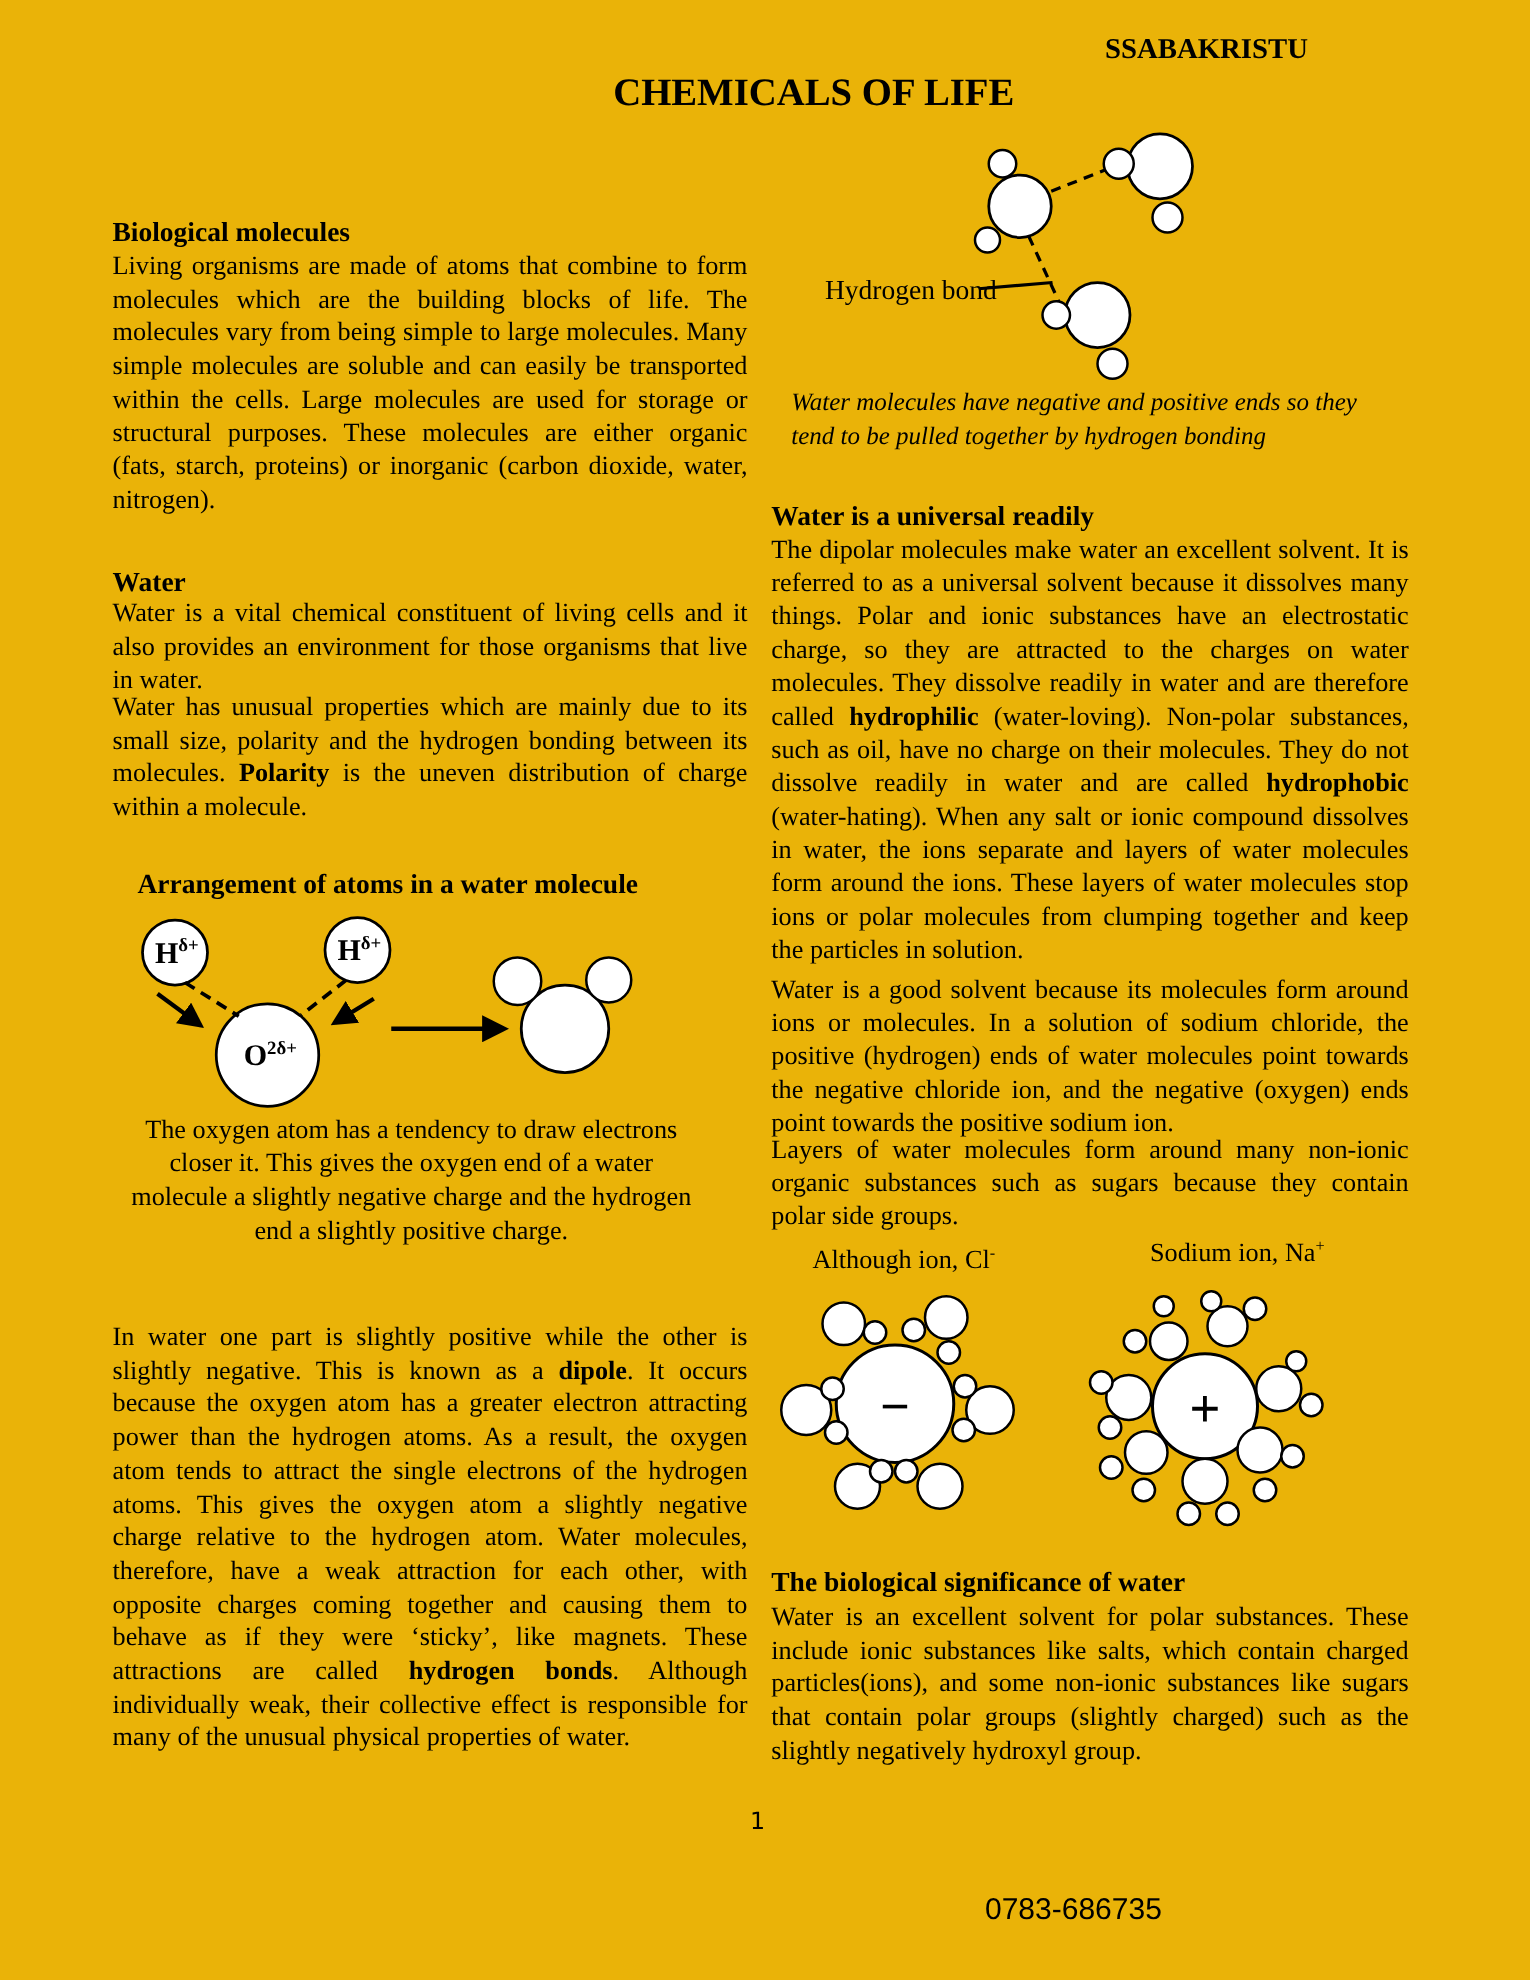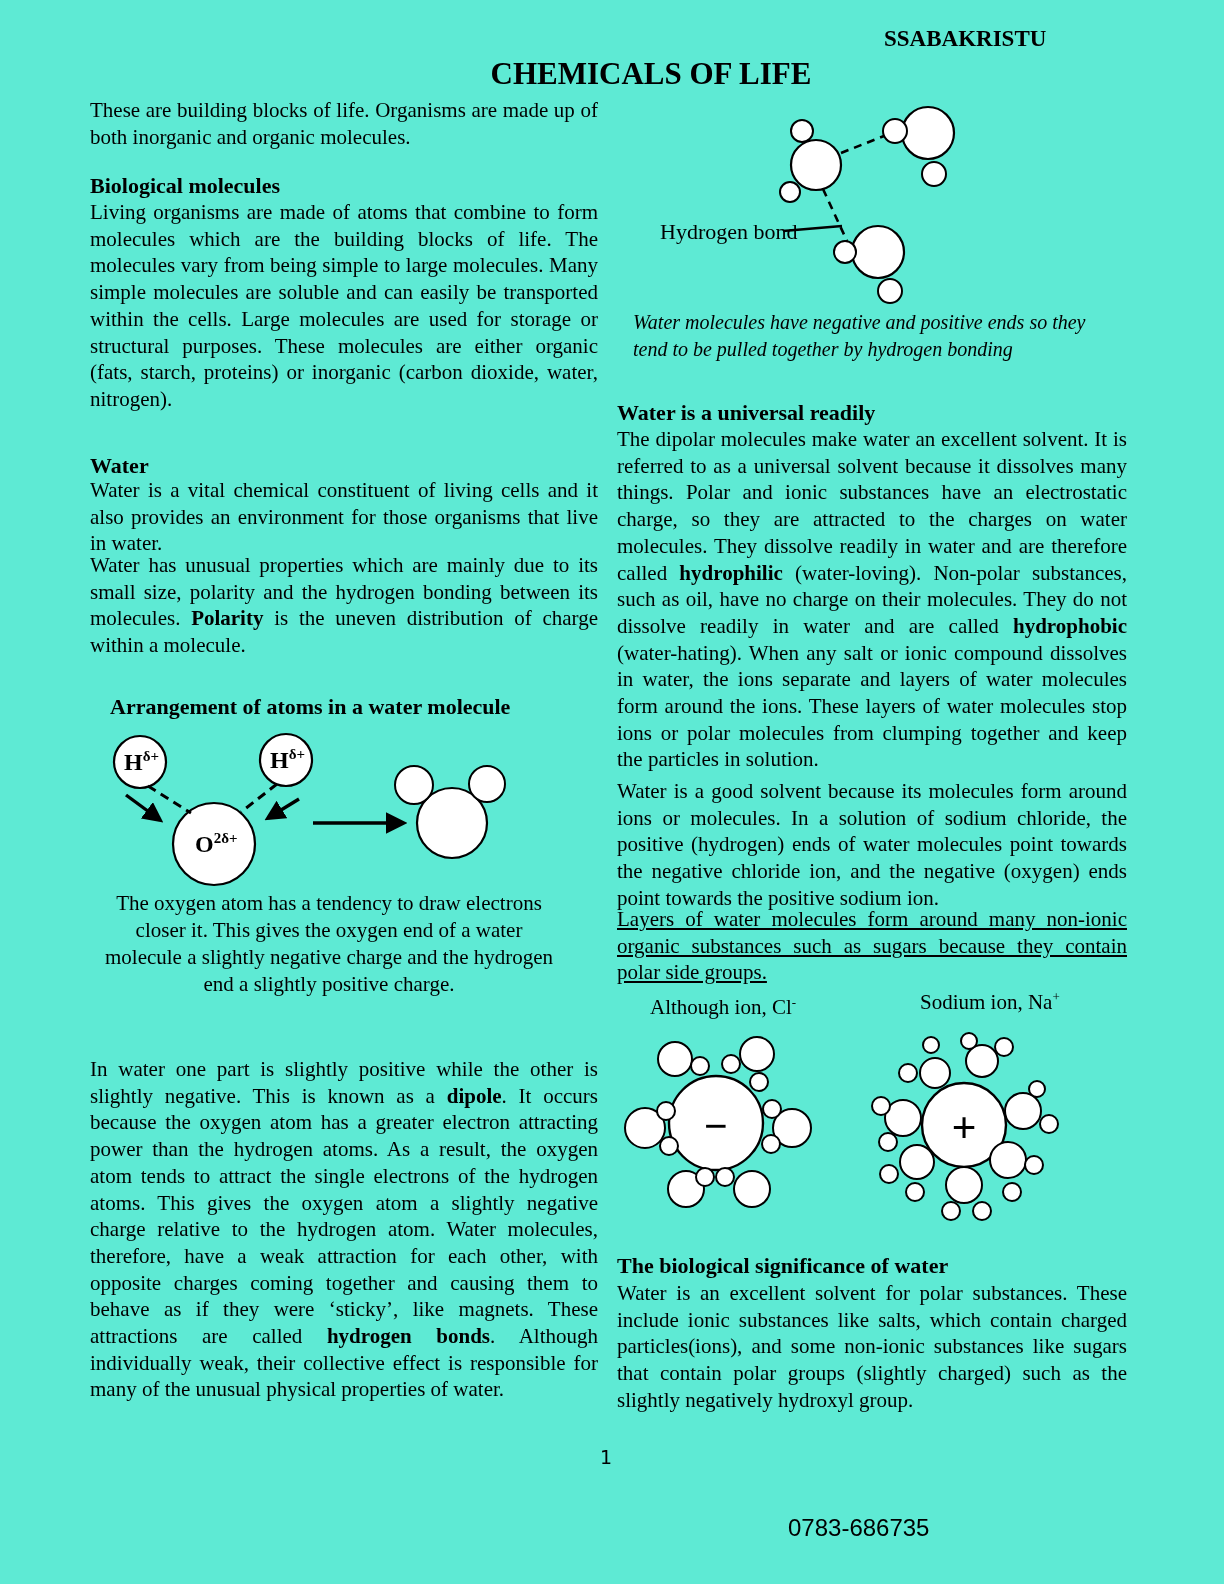--- a/index.html
+++ b/index.html
@@ -2,21 +2,21 @@
 <html><head>
 <meta charset="utf-8">
 <style>
   * { margin:0; padding:0; box-sizing:border-box; }
   html,body { background:#ffffff; }
   body {
     width:1224px; height:1584px;
     font-family:"Liberation Serif", serif;
     color:#000;
   }
-  .page { position:relative; width:1224px; height:1584px; background:#5eead4; overflow:hidden; }
+  .page { position:relative; width:1224px; height:1584px; background:#eab308; overflow:hidden; }
   .abs { position:absolute; }
   .body-text { font-size:21px; line-height:26.7px; text-align:justify; }
   .left-align { text-align:center; }
   .heading { font-size:22px; font-weight:bold; line-height:26px; }
   .doc-title { font-size:31px; font-weight:bold; text-align:center;margin-left:39px; }
   .watermark { font-size:23px; font-weight:bold; }
   .caption-italic { font-size:20px; font-style:italic; line-height:27px; text-align:left; }
   .ion-label { font-size:21px; }
   .footer-num { font-family:"DejaVu Sans", sans-serif; font-size:19px; }
   .phone { font-family:"Liberation Sans", sans-serif; font-size:24px; }
@@ -28,21 +28,20 @@
 </style>
 </head>
 <body>
 
 <div class="page">
 
   <div class="abs watermark" style="left:884px; top:26px;">SSABAKRISTU</div>
 
   <div class="abs doc-title" style="left:0; top:56px; width:1224px;">CHEMICALS OF LIFE</div>
 
-  <div class="abs body-text" style="left:90px; top:97px; width:508px;">These are building blocks of life. Organisms are made up of both inorganic and organic molecules.</div>
 
   <div class="abs heading" style="left:90px; top:173px;">Biological molecules</div>
 
   <div class="abs body-text" style="left:90px; top:199px; width:508px;">Living organisms are made of atoms that combine to form molecules which are the building blocks of life. The molecules vary from being simple to large molecules. Many simple molecules are soluble and can easily be transported within the cells. Large molecules are used for storage or structural purposes. These molecules are either organic (fats, starch, proteins) or inorganic (carbon dioxide, water, nitrogen).</div>
 
   <div class="abs heading" style="left:90px; top:453px;text-align:right;">Water</div>
 
   <div class="abs body-text" style="left:90px; top:477px; width:508px;">Water is a vital chemical constituent of living cells and it also provides an environment for those organisms that live in water.</div>
 
   <div class="abs body-text" style="left:90px; top:552px; width:508px;"><span>Water has unusual properties which are mainly due to its small size, polarity and the hydrogen bonding between its molecules. </span><b>Polarity</b><span> is the uneven distribution of charge within a molecule.</span></div>
@@ -111,21 +110,21 @@
   </svg>
 
   <div class="abs caption-italic" style="left:633px; top:309px; width:485px;">Water molecules have negative and positive ends so they tend to be pulled together by hydrogen bonding</div>
 
   <div class="abs heading" style="left:617px; top:400px;">Water is a universal readily</div>
 
   <div class="abs body-text" style="left:617px; top:426px; width:510px;"><span>The dipolar molecules make water an excellent solvent. It is referred to as a universal solvent because it dissolves many things. Polar and ionic substances have an electrostatic charge, so they are attracted to the charges on water molecules. They dissolve readily in water and are therefore called </span><b>hydrophilic</b><span> (water-loving). Non-polar substances, such as oil, have no charge on their molecules. They do not dissolve readily in water and are called </span><b>hydrophobic</b><span> (water-hating). When any salt or ionic compound dissolves in water, the ions separate and layers of water molecules form around the ions. These layers of water molecules stop ions or polar molecules from clumping together and keep the particles in solution.</span></div>
 
   <div class="abs body-text" style="left:617px; top:778px; width:510px;">Water is a good solvent because its molecules form around ions or molecules. In a solution of sodium chloride, the positive (hydrogen) ends of water molecules point towards the negative chloride ion, and the negative (oxygen) ends point towards the positive sodium ion.</div>
 
-  <div class="abs body-text" style="left:617px; top:906px; width:510px;text-decoration:underline;">Layers of water molecules form around many non-ionic organic substances such as sugars because they contain polar side groups.</div>
+  <div class="abs body-text" style="left:617px; top:906px; width:510px;">Layers of water molecules form around many non-ionic organic substances such as sugars because they contain polar side groups.</div>
 
   <div class="abs ion-label" style="left:650px; top:995px;"><span>Although ion, Cl</span><sup>-</sup></div>
 
   <div class="abs ion-label" style="left:920px; top:990px;"><span>Sodium ion, Na</span><sup>+</sup></div>
 
   <svg class="abs" style="left:617px; top:1020px;" width="510" height="235" viewBox="617 1020 510 235">
 
     <g>
       <circle class="shape" cx="716" cy="1123" r="47" stroke-width="2.4"></circle>
 

